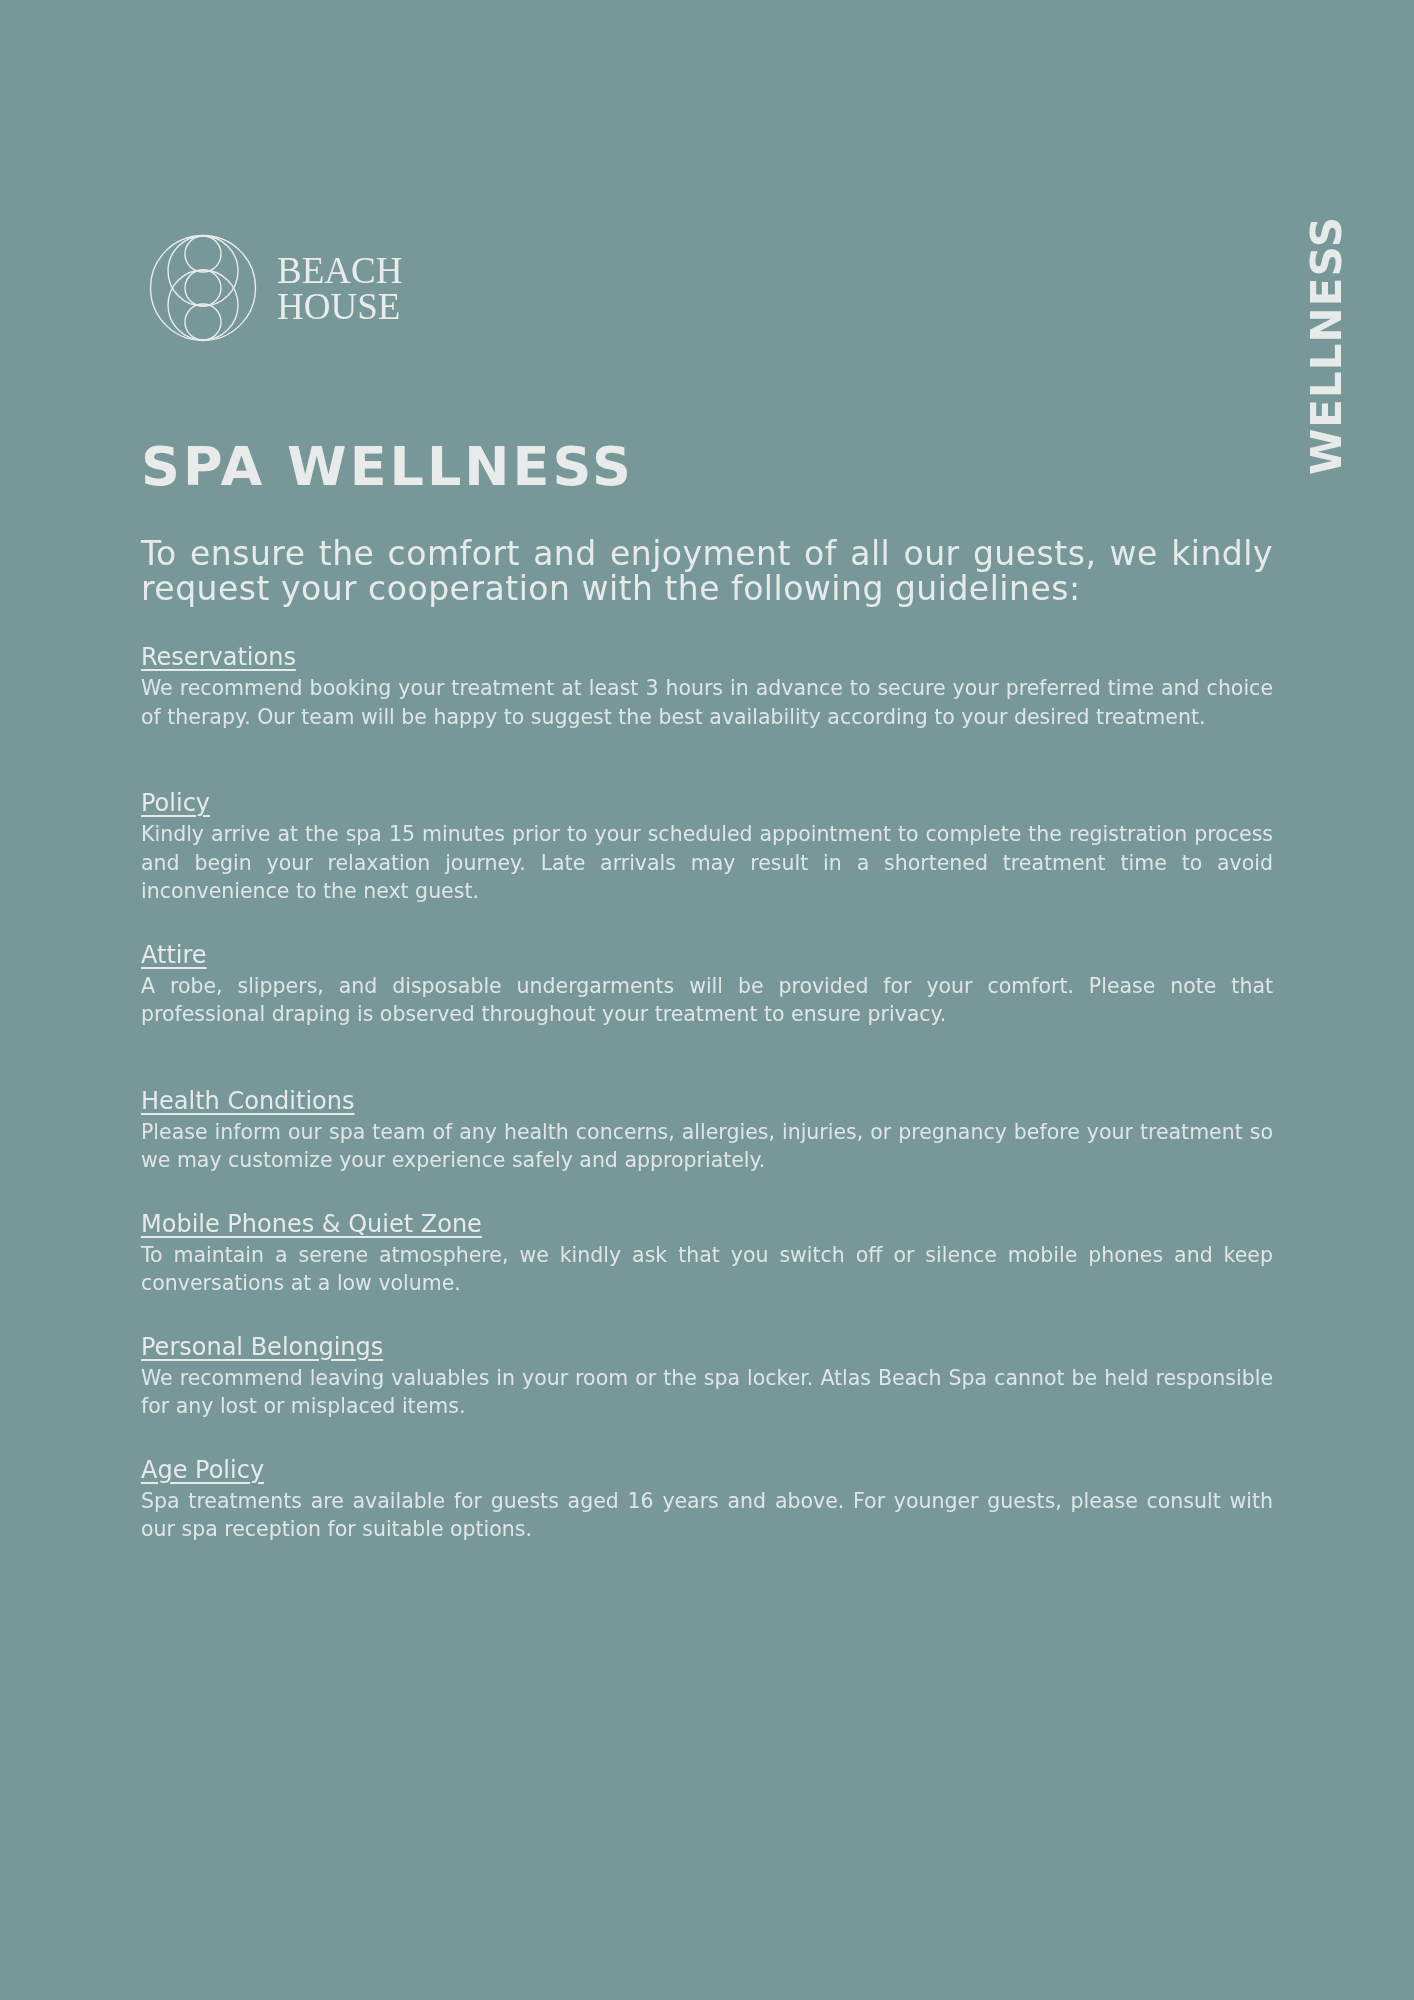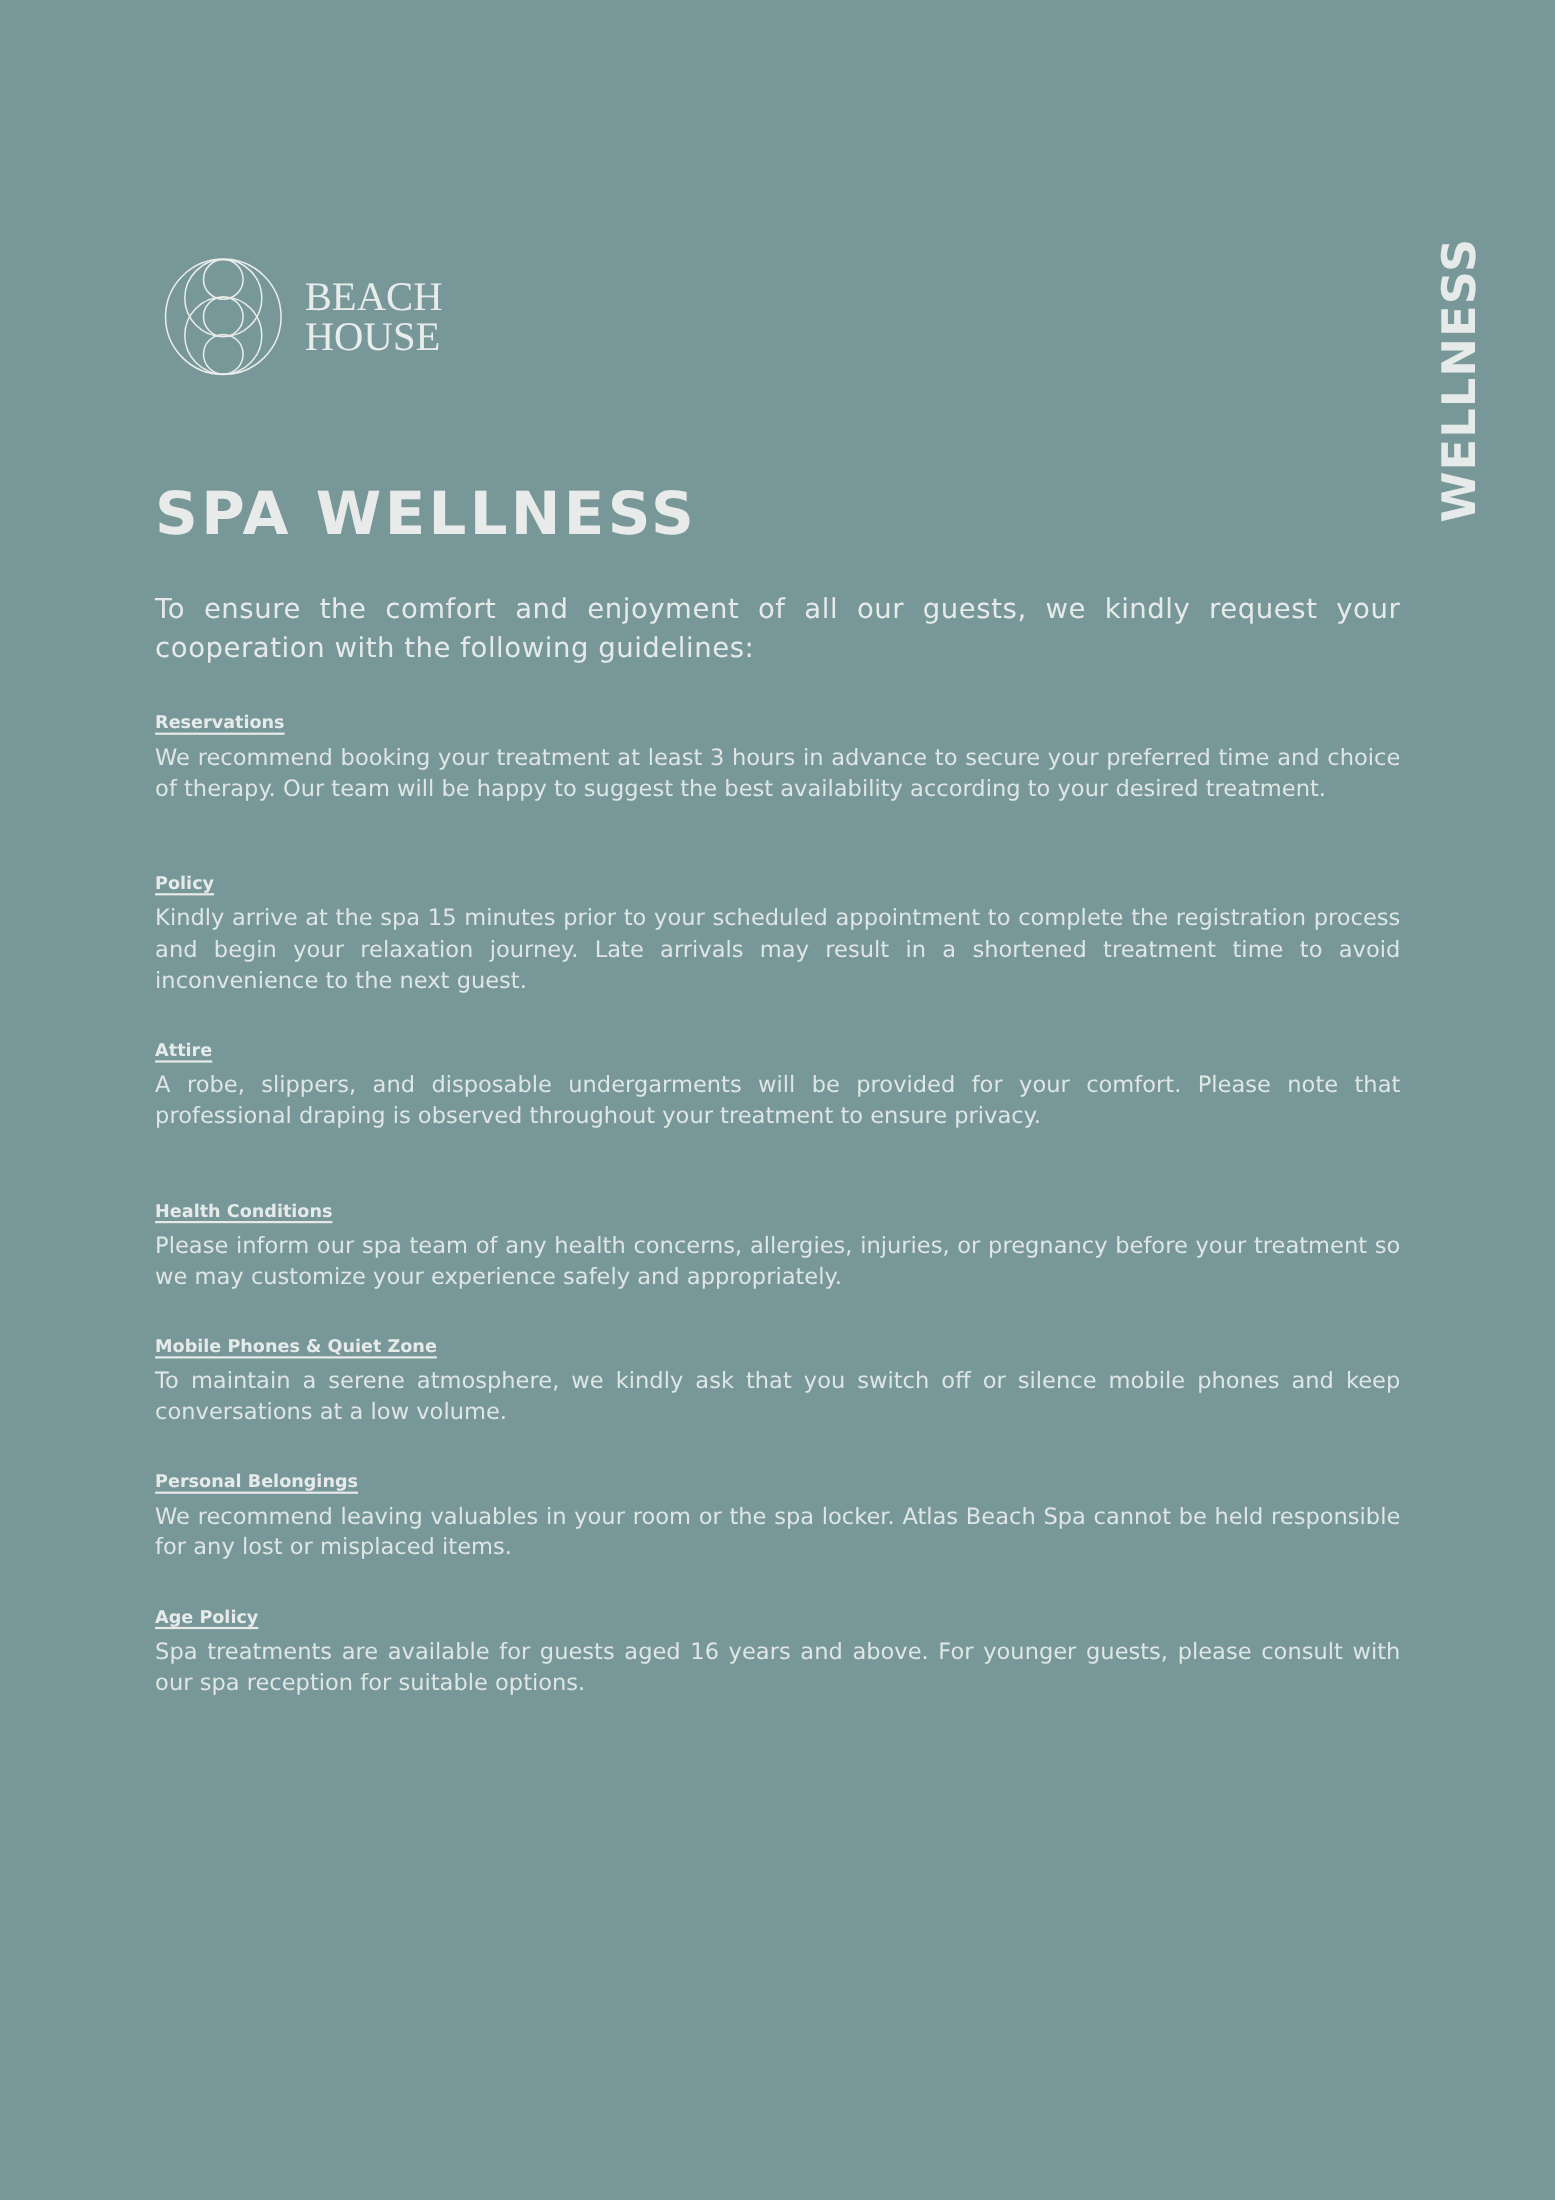--- a/index.html
+++ b/index.html
@@ -71,32 +71,32 @@
     font-weight: bold;
     font-size: 54px;
     letter-spacing: 3px;
     color: #e8ebe9;
     margin: 0;
     line-height: 70px;
   }
   .intro {
     margin: 34px 0 0 0;
     font-family: "DejaVu Sans", sans-serif;
-    font-size: 25px;
+    font-size: 33px;
     line-height: 35px;
     text-align: justify;
     color: #e6ebea;
     letter-spacing: 0.5px;
   }
   .section { margin: 0; }
   .section-heading {
     display: inline-block;
     font-family: "DejaVu Sans", sans-serif;
-    font-weight: bold;
-    font-size: 16px;
+    font-weight: normal;
+    font-size: 24px;
     line-height: 30px;
     color: #e6ebea;
     text-decoration: underline;
     text-underline-offset: 4px;
     text-decoration-thickness: 2px;
     margin: 0;
   }
   .section-body {
     font-family: "DejaVu Sans", sans-serif;
     font-size: 20.5px;

